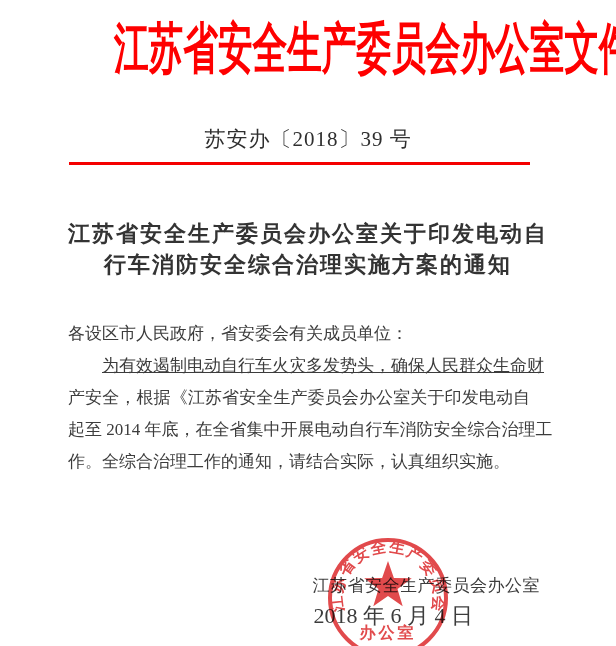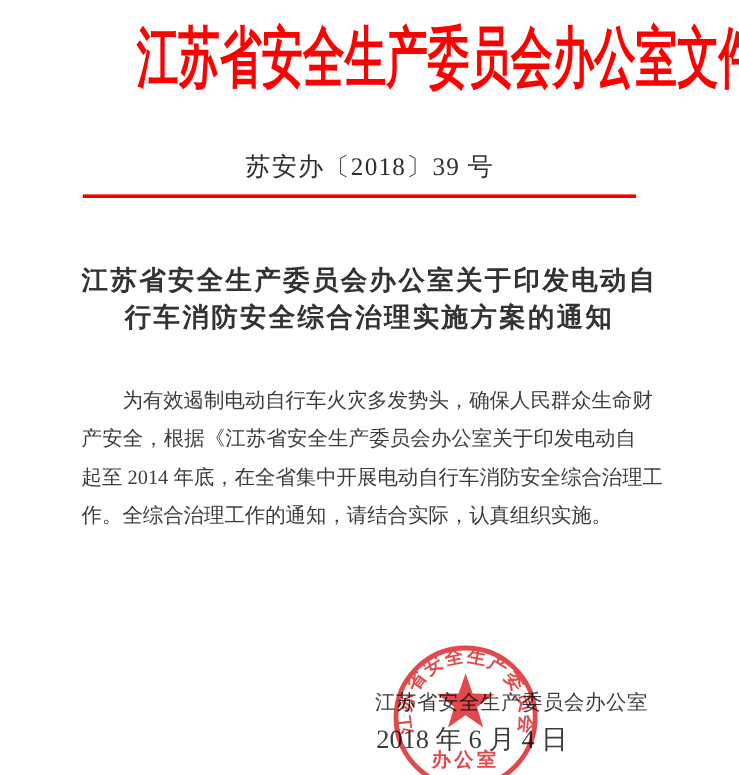--- a/index.html
+++ b/index.html
@@ -61,21 +61,21 @@
     font-size: 17px;
     color: #3c3c3c;
   }
   .body-block .line {
     line-height: 32px;
     white-space: nowrap;
     text-align: justify;
     text-align-last: justify;
   }
   .body-block .line.salutation { text-align-last: left; }
-  .body-block .line.indent { text-indent: 2em; }
+  .body-block .line.indent { text-indent: 2em; text-decoration: underline; }
   .body-block .line.para-end { text-align-last: left; }
   .signature-line {
     position: absolute;
     top: 571px; right: 76px;
     font-size: 17px;
     line-height: 30px;
     color: #3c3c3c;
     white-space: nowrap;
     letter-spacing: 0.5px;
   }
@@ -106,20 +106,21 @@
   <div class="doc-number">苏安办〔2018〕39 号</div>
 
   <div class="red-rule"></div>
 
   <div class="doc-title">
     <div class="t-line">江苏省安全生产委员会办公室关于印发电动自</div>
     <div class="t-line">行车消防安全综合治理实施方案的通知</div>
   </div>
 
   <div class="body-block">
+    <div class="line salutation">各设区市人民政府，省安委会有关成员单位：</div>
     <div class="line indent">为有效遏制电动自行车火灾多发势头，确保人民群众生命财</div>
     <div class="line">产安全，根据《江苏省安全生产委员会办公室关于印发电动自</div>
     <div class="line">起至 2014 年底，在全省集中开展电动自行车消防安全综合治理工</div>
     <div class="line para-end">作。全综合治理工作的通知，请结合实际，认真组织实施。</div>
   </div>
 
   <div class="signature-line">江苏省安全生产委员会办公室</div>
 
   <div class="date-line">2018 年 6 月 4 日</div>
 

